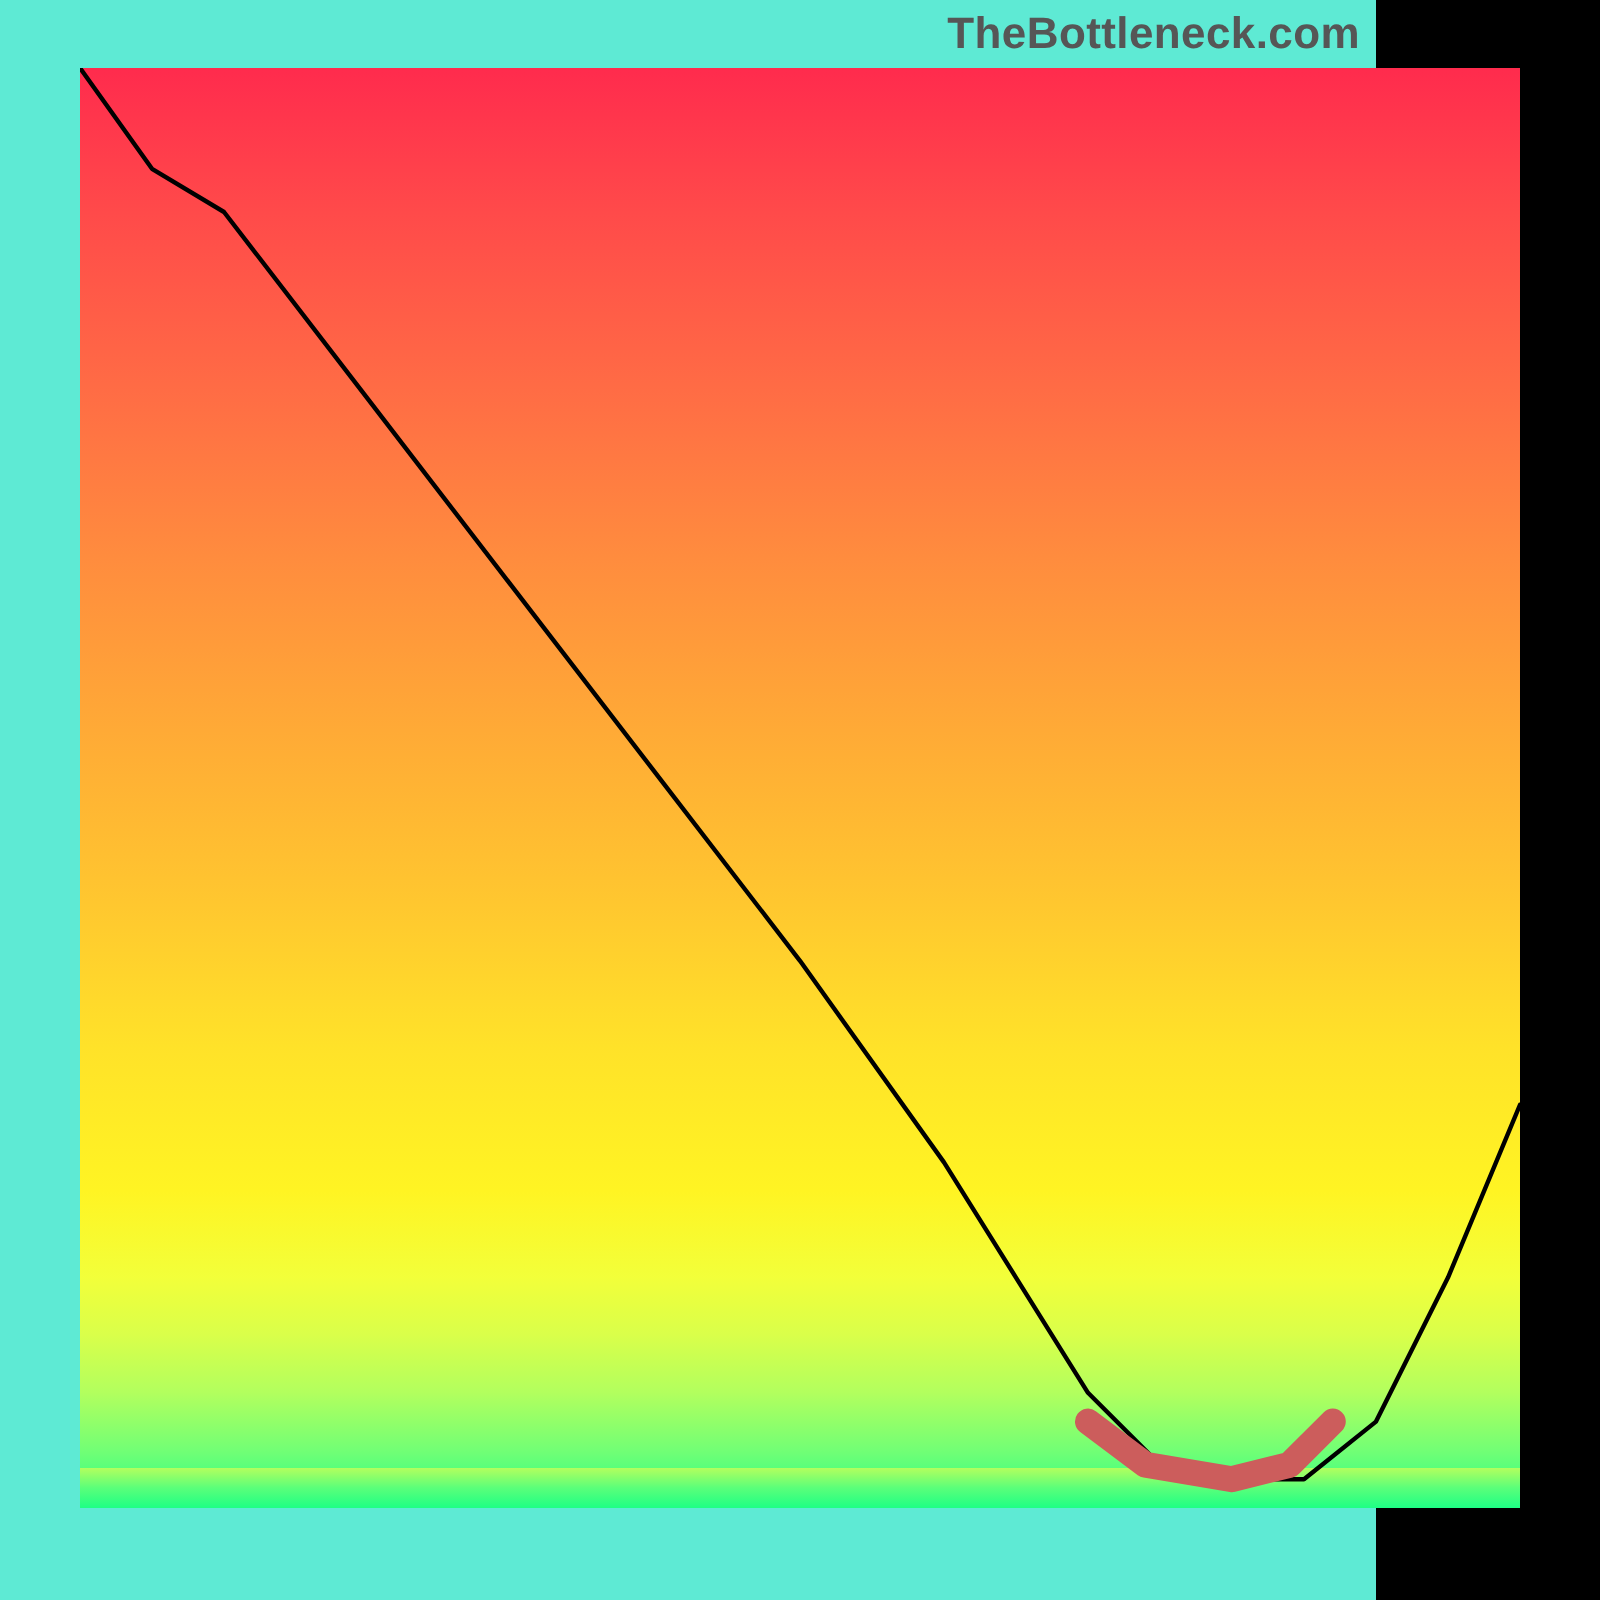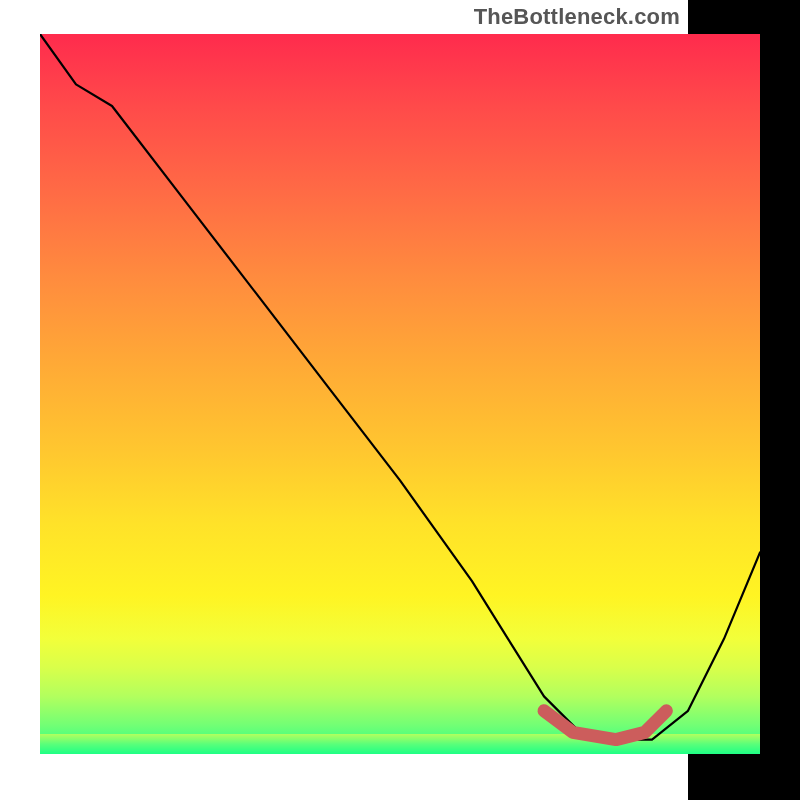--- a/index.html
+++ b/index.html
@@ -1,21 +1,21 @@
 <!DOCTYPE html>
 <html><head>
 <meta charset="utf-8">
 <style>
   * { margin: 0; padding: 0; box-sizing: border-box; }
   html, body { width: 800px; height: 800px; background: #000; overflow: hidden; }
   .container {
     position: relative;
     width: 688px;
     height: 800px;
-    background: #ffffff;
+    background: #5eead4;
   }
   .attribution {
     position: absolute;
     top: 4px;
     right: 8px;
     font-family: Arial, Helvetica, sans-serif;
     font-size: 22px;
     font-weight: bold;
     color: #565656;
     letter-spacing: 0.2px;

